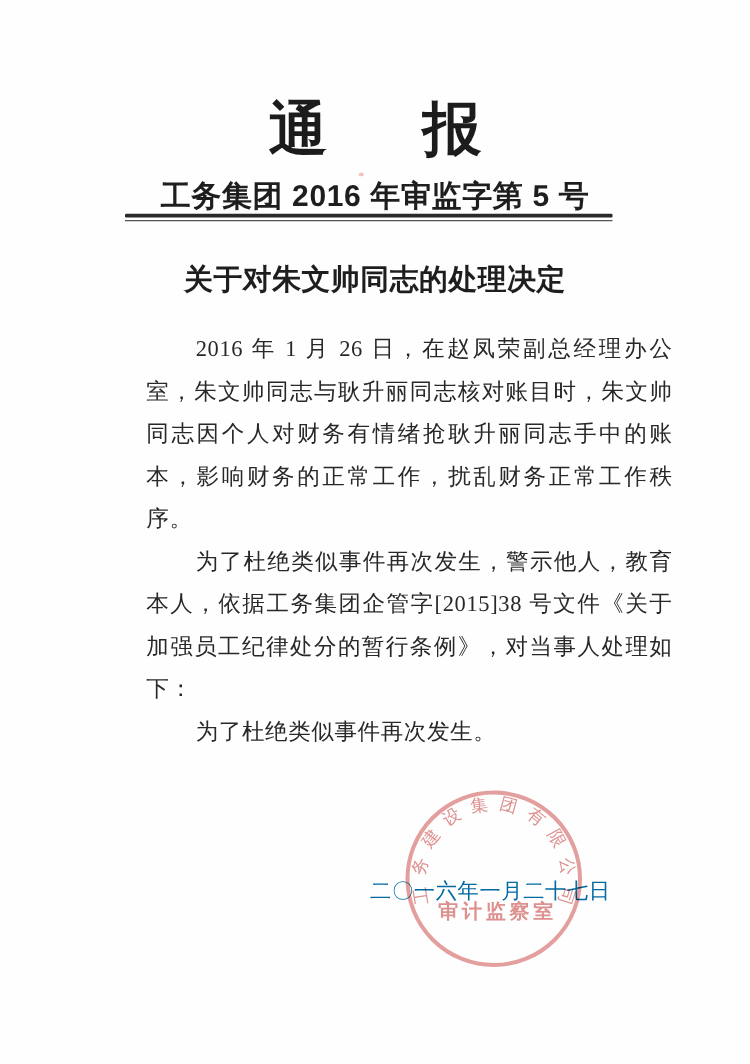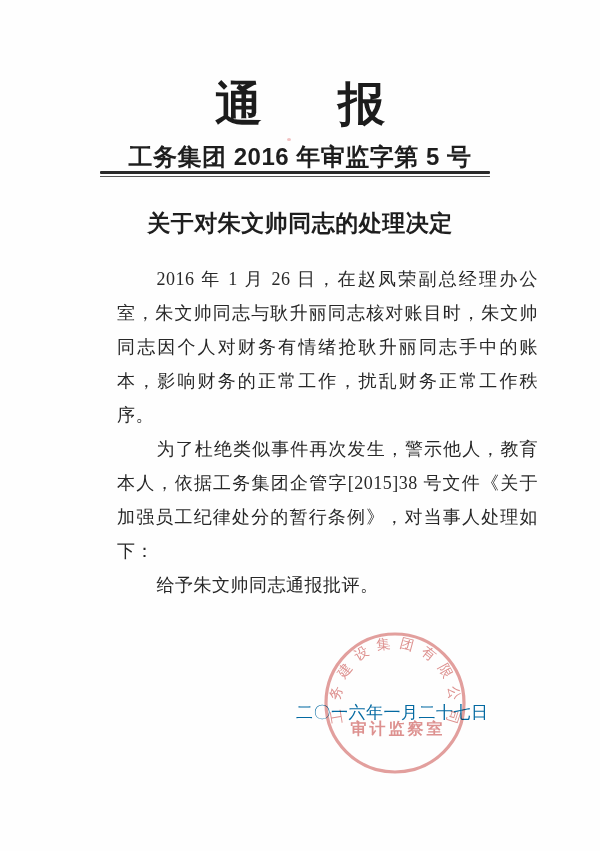--- a/index.html
+++ b/index.html
@@ -140,21 +140,21 @@
   <div class="rule-wrap">
     <div class="rule-thick"></div>
     <div class="rule-thin"></div>
   </div>
 
   <div class="doc-heading">关于对朱文帅同志的处理决定</div>
 
   <div class="doc-body">
     <p>2016 年 1 月 26 日，在赵凤荣副总经理办公室，朱文帅同志与耿升丽同志核对账目时，朱文帅同志因个人对财务有情绪抢耿升丽同志手中的账本，影响财务的正常工作，扰乱财务正常工作秩序。</p>
     <p>为了杜绝类似事件再次发生，警示他人，教育本人，依据工务集团企管字[2015]38 号文件《关于加强员工纪律处分的暂行条例》，对当事人处理如下：</p>
-    <p>给予朱文帅同志通报批评。</p>
+    <p>为了杜绝类似事件再次发生。</p>
   </div>
 
   <div class="doc-date">二〇一六年一月二十七日</div>
 
   <svg class="seal" viewBox="0 0 150 150">
     <circle cx="75" cy="75" r="69" fill="none" stroke="#d87a78" stroke-width="3.2" opacity="0.85"></circle>
     <defs>
       <path id="sealArc" d="M 25.2 98.2 A 55 55 0 1 1 124.8 98.2" fill="none"></path>
     </defs>
     <text font-size="14" fill="#d4706e" opacity="0.9" font-family="Liberation Sans, sans-serif" letter-spacing="8">

